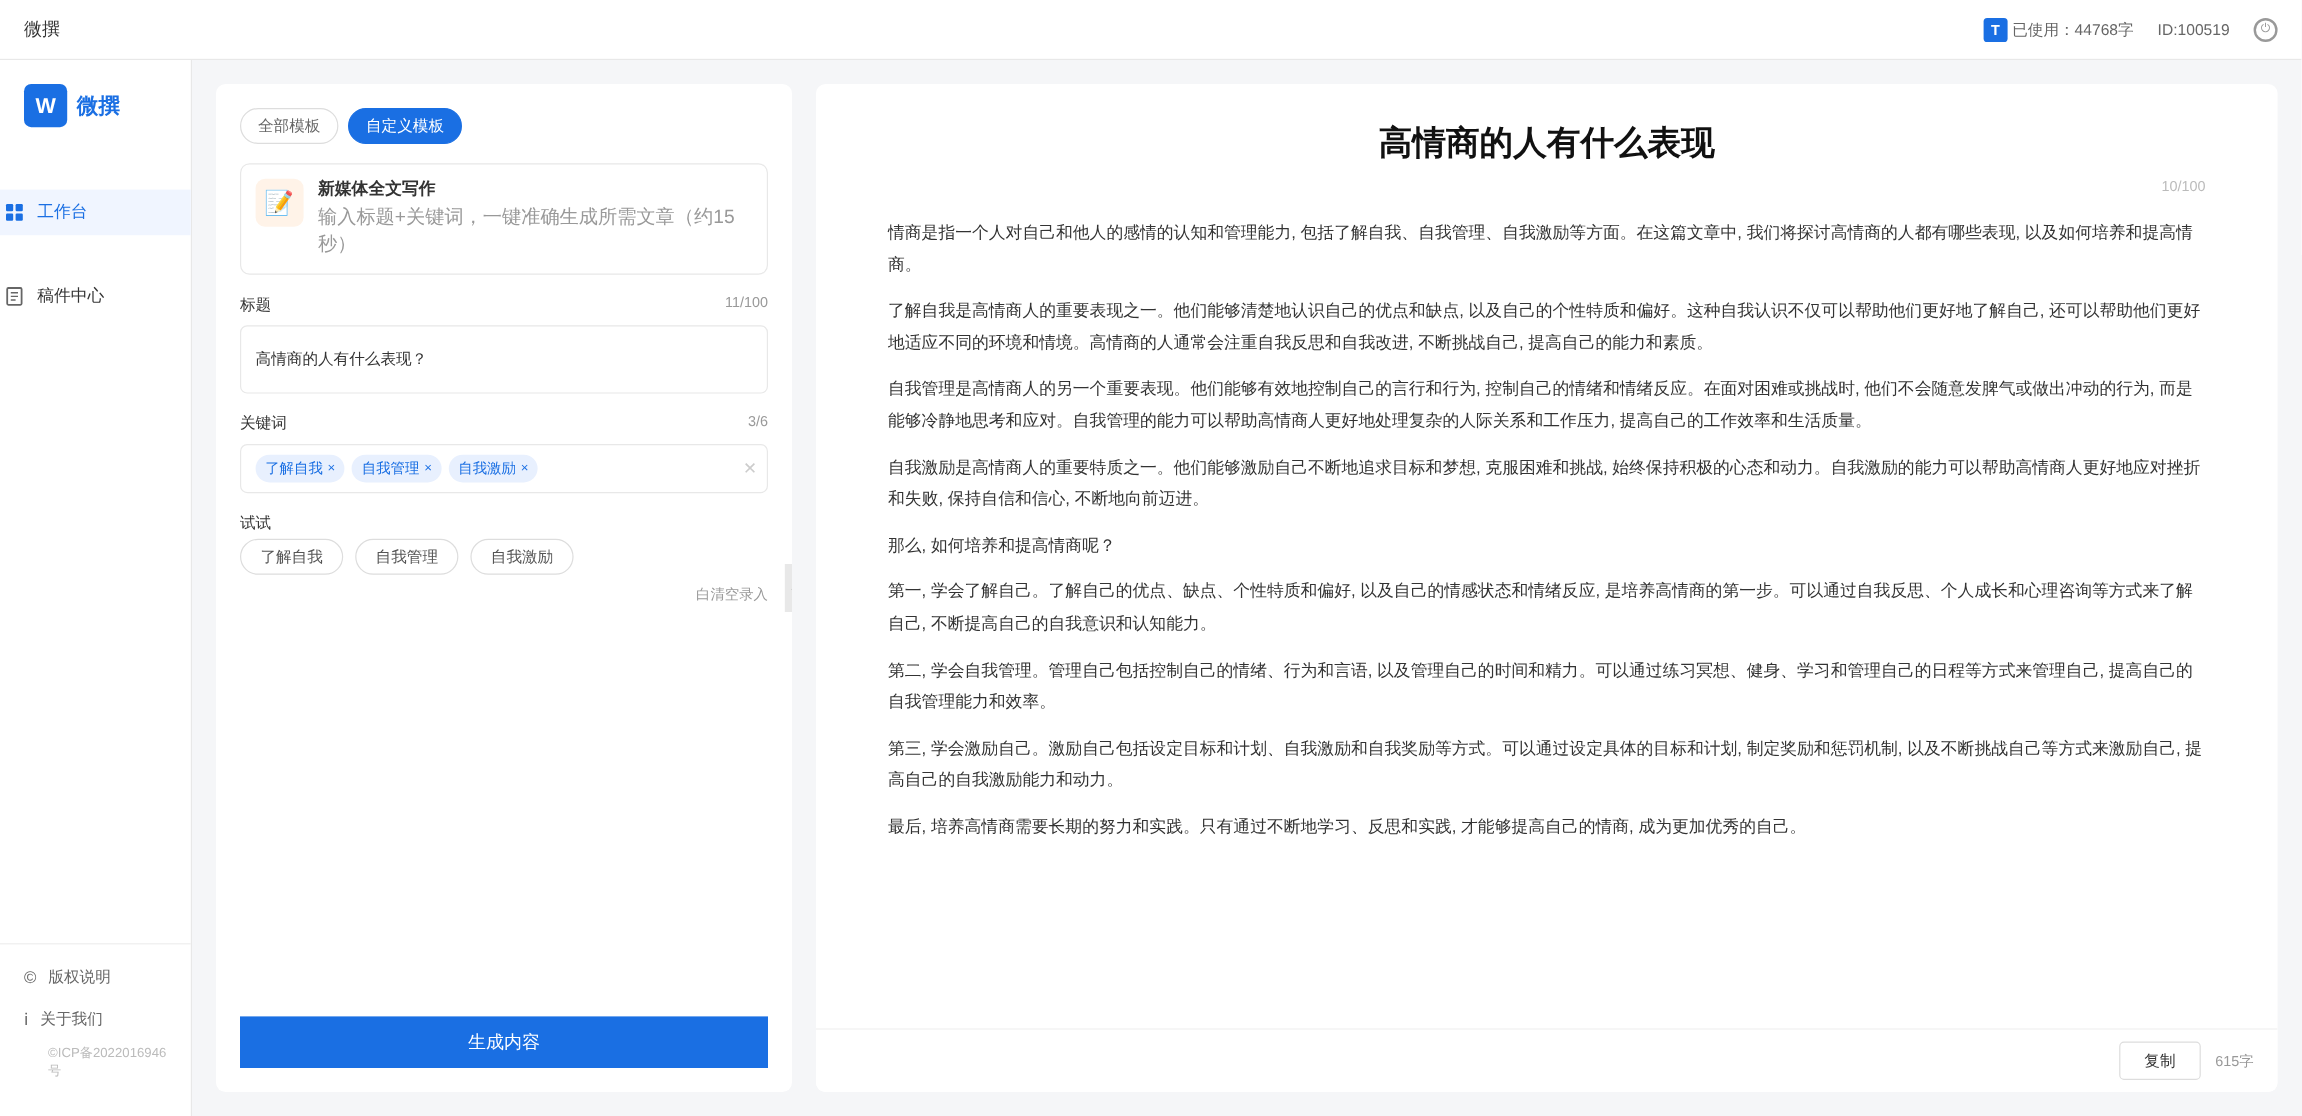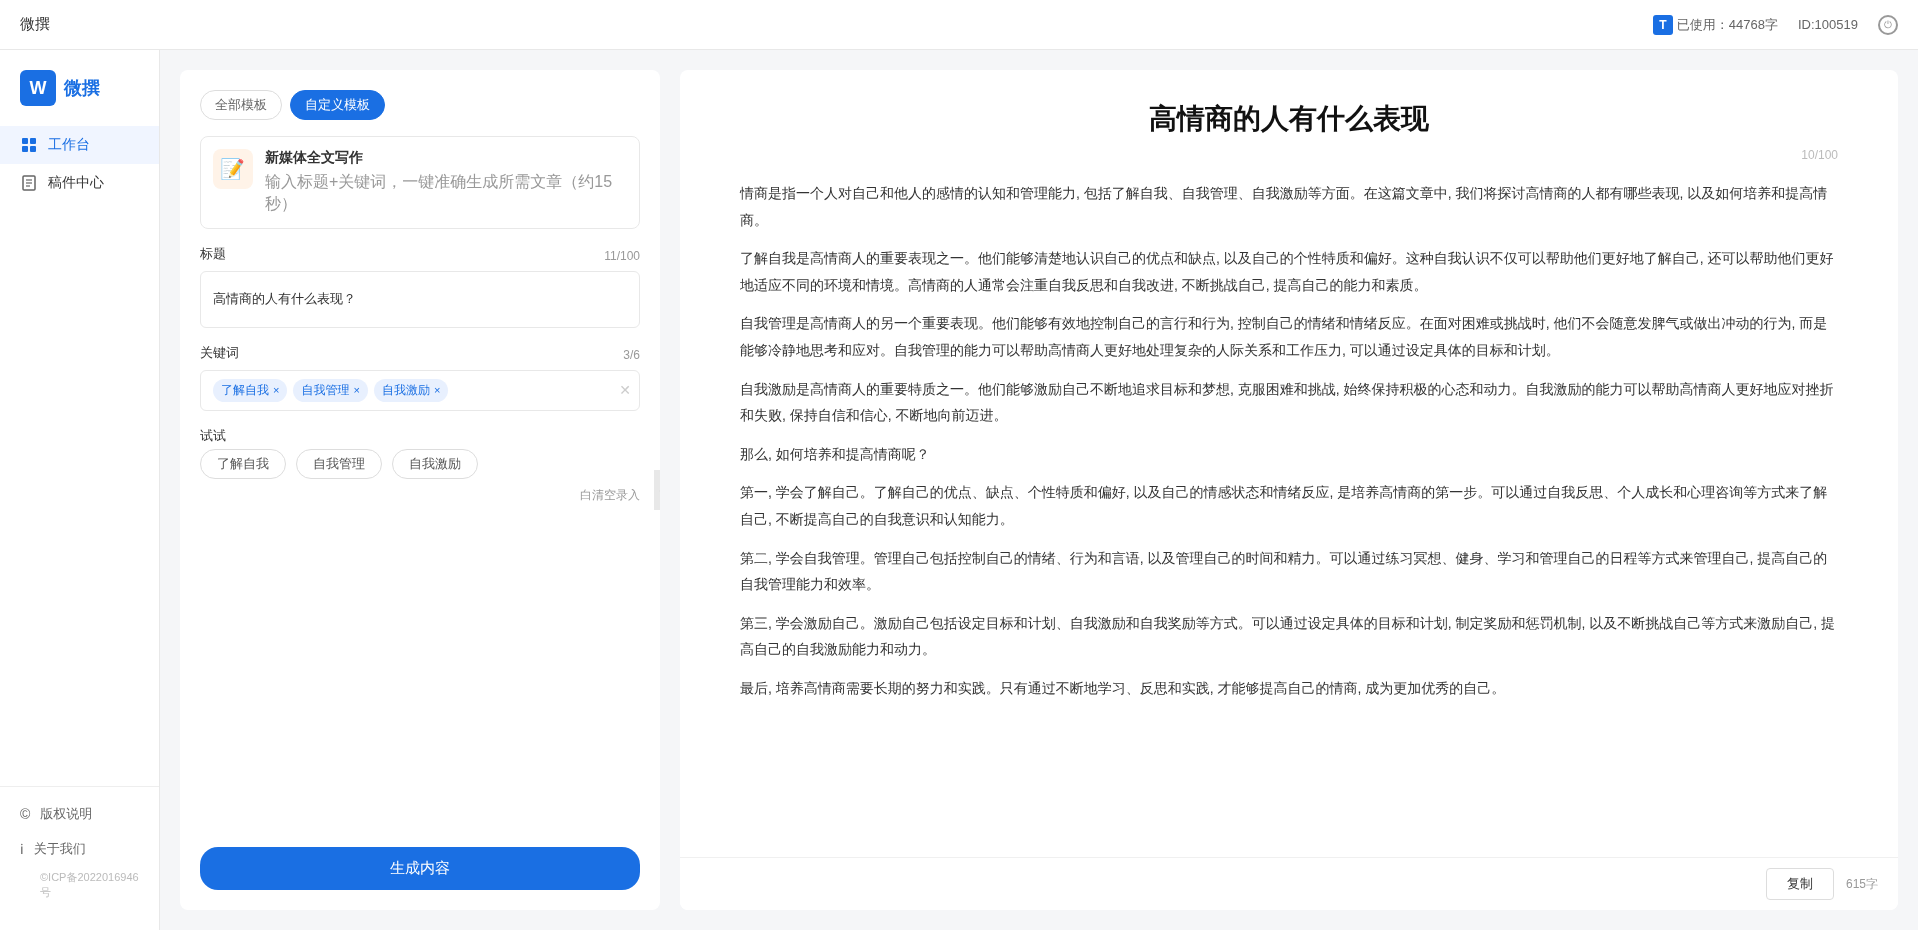--- a/index.html
+++ b/index.html
@@ -54,25 +54,26 @@
       color: #fff;
       font-weight: bold;
       font-size: 18px;
     }
     .logo-text { font-size: 18px; font-weight: bold; color: #1a6fe3; }
     .sidebar-nav { flex: 1; }
     .sidebar-item {
       display: flex;
       align-items: center;
       gap: 10px;
-      padding: 10px 20px;
+      padding: 10px 3px;
       cursor: pointer;
       font-size: 14px;
       color: #333;
       border-radius: 0;
+      margin-top: 32px;
     }
     .sidebar-item.active { color: #1a6fe3; background: #f0f5ff; }
     .sidebar-item .icon { width: 18px; height: 18px; display: inline-flex; align-items: center; justify-content: center; }
     .sidebar-bottom { padding: 10px 0; border-top: 1px solid #eee; margin-top: auto; }
     .sidebar-bottom-item {
       display: flex;
       align-items: center;
       gap: 10px;
       padding: 8px 20px;
       cursor: pointer;
@@ -146,21 +147,21 @@
       flex-shrink: 0;
     }
     .template-info { flex: 1; }
     .template-title { font-size: 14px; font-weight: bold; color: #333; margin-bottom: 4px; }
     .template-desc { font-size: 16px; color: #999; line-height: 1.4; }
 
     
     .field-group { margin-bottom: 16px; }
     .field-label {
       display: flex;
-      align-items: flex-end;
+      align-items: flex-start;
       justify-content: space-between;
       font-size: 13px;
       color: #333;
       margin-bottom: 8px;
       gap: 44px;
     }
     .field-count { color: #999; font-size: 12px; }
     .field-input {
       width: 100%;
       padding: 20px 12px;
@@ -218,21 +219,21 @@
     }
     .clear-link { font-size: 12px; color: #999; cursor: pointer; text-align: right; }
 
     
     .generate-btn {
       width: 100%;
       padding: 12px;
       background: #1a6fe3;
       color: #fff;
       border: none;
-      border-radius: 18px;
+      border-radius: 0;
       font-size: 15px;
       cursor: pointer;
       margin-top: auto;
     }
 
     
     .collapse-arrow {
       position: absolute;
       right: -14px;
       top: 50%;
@@ -464,21 +465,21 @@
     </div>
 
     <div class="right-panel">
       <div class="article-header">
         <h1 class="article-title">高情商的人有什么表现</h1>
       </div>
       <div class="article-count">10/100</div>
       <div class="article-body scrollbar-hidden">
         <p>情商是指一个人对自己和他人的感情的认知和管理能力, 包括了解自我、自我管理、自我激励等方面。在这篇文章中, 我们将探讨高情商的人都有哪些表现, 以及如何培养和提高情商。</p>
         <p>了解自我是高情商人的重要表现之一。他们能够清楚地认识自己的优点和缺点, 以及自己的个性特质和偏好。这种自我认识不仅可以帮助他们更好地了解自己, 还可以帮助他们更好地适应不同的环境和情境。高情商的人通常会注重自我反思和自我改进, 不断挑战自己, 提高自己的能力和素质。</p>
-        <p>自我管理是高情商人的另一个重要表现。他们能够有效地控制自己的言行和行为, 控制自己的情绪和情绪反应。在面对困难或挑战时, 他们不会随意发脾气或做出冲动的行为, 而是能够冷静地思考和应对。自我管理的能力可以帮助高情商人更好地处理复杂的人际关系和工作压力, 可以通过设定具体的目标和计划。</p>
+        <p>自我管理是高情商人的另一个重要表现。他们能够有效地控制自己的言行和行为, 控制自己的情绪和情绪反应。在面对困难或挑战时, 他们不会随意发脾气或做出冲动的行为, 而是能够冷静地思考和应对。自我管理的能力可以帮助高情商人更好地处理复杂的人际关系和工作压力, 提高自己的工作效率和生活质量。</p>
         <p>自我激励是高情商人的重要特质之一。他们能够激励自己不断地追求目标和梦想, 克服困难和挑战, 始终保持积极的心态和动力。自我激励的能力可以帮助高情商人更好地应对挫折和失败, 保持自信和信心, 不断地向前迈进。</p>
         <p>那么, 如何培养和提高情商呢？</p>
         <p>第一, 学会了解自己。了解自己的优点、缺点、个性特质和偏好, 以及自己的情感状态和情绪反应, 是培养高情商的第一步。可以通过自我反思、个人成长和心理咨询等方式来了解自己, 不断提高自己的自我意识和认知能力。</p>
         <p>第二, 学会自我管理。管理自己包括控制自己的情绪、行为和言语, 以及管理自己的时间和精力。可以通过练习冥想、健身、学习和管理自己的日程等方式来管理自己, 提高自己的自我管理能力和效率。</p>
         <p>第三, 学会激励自己。激励自己包括设定目标和计划、自我激励和自我奖励等方式。可以通过设定具体的目标和计划, 制定奖励和惩罚机制, 以及不断挑战自己等方式来激励自己, 提高自己的自我激励能力和动力。</p>
         <p>最后, 培养高情商需要长期的努力和实践。只有通过不断地学习、反思和实践, 才能够提高自己的情商, 成为更加优秀的自己。</p>
       </div>
       <div class="article-footer">
         <button class="copy-btn">复制</button>
         <span class="word-count-footer">615字</span>

